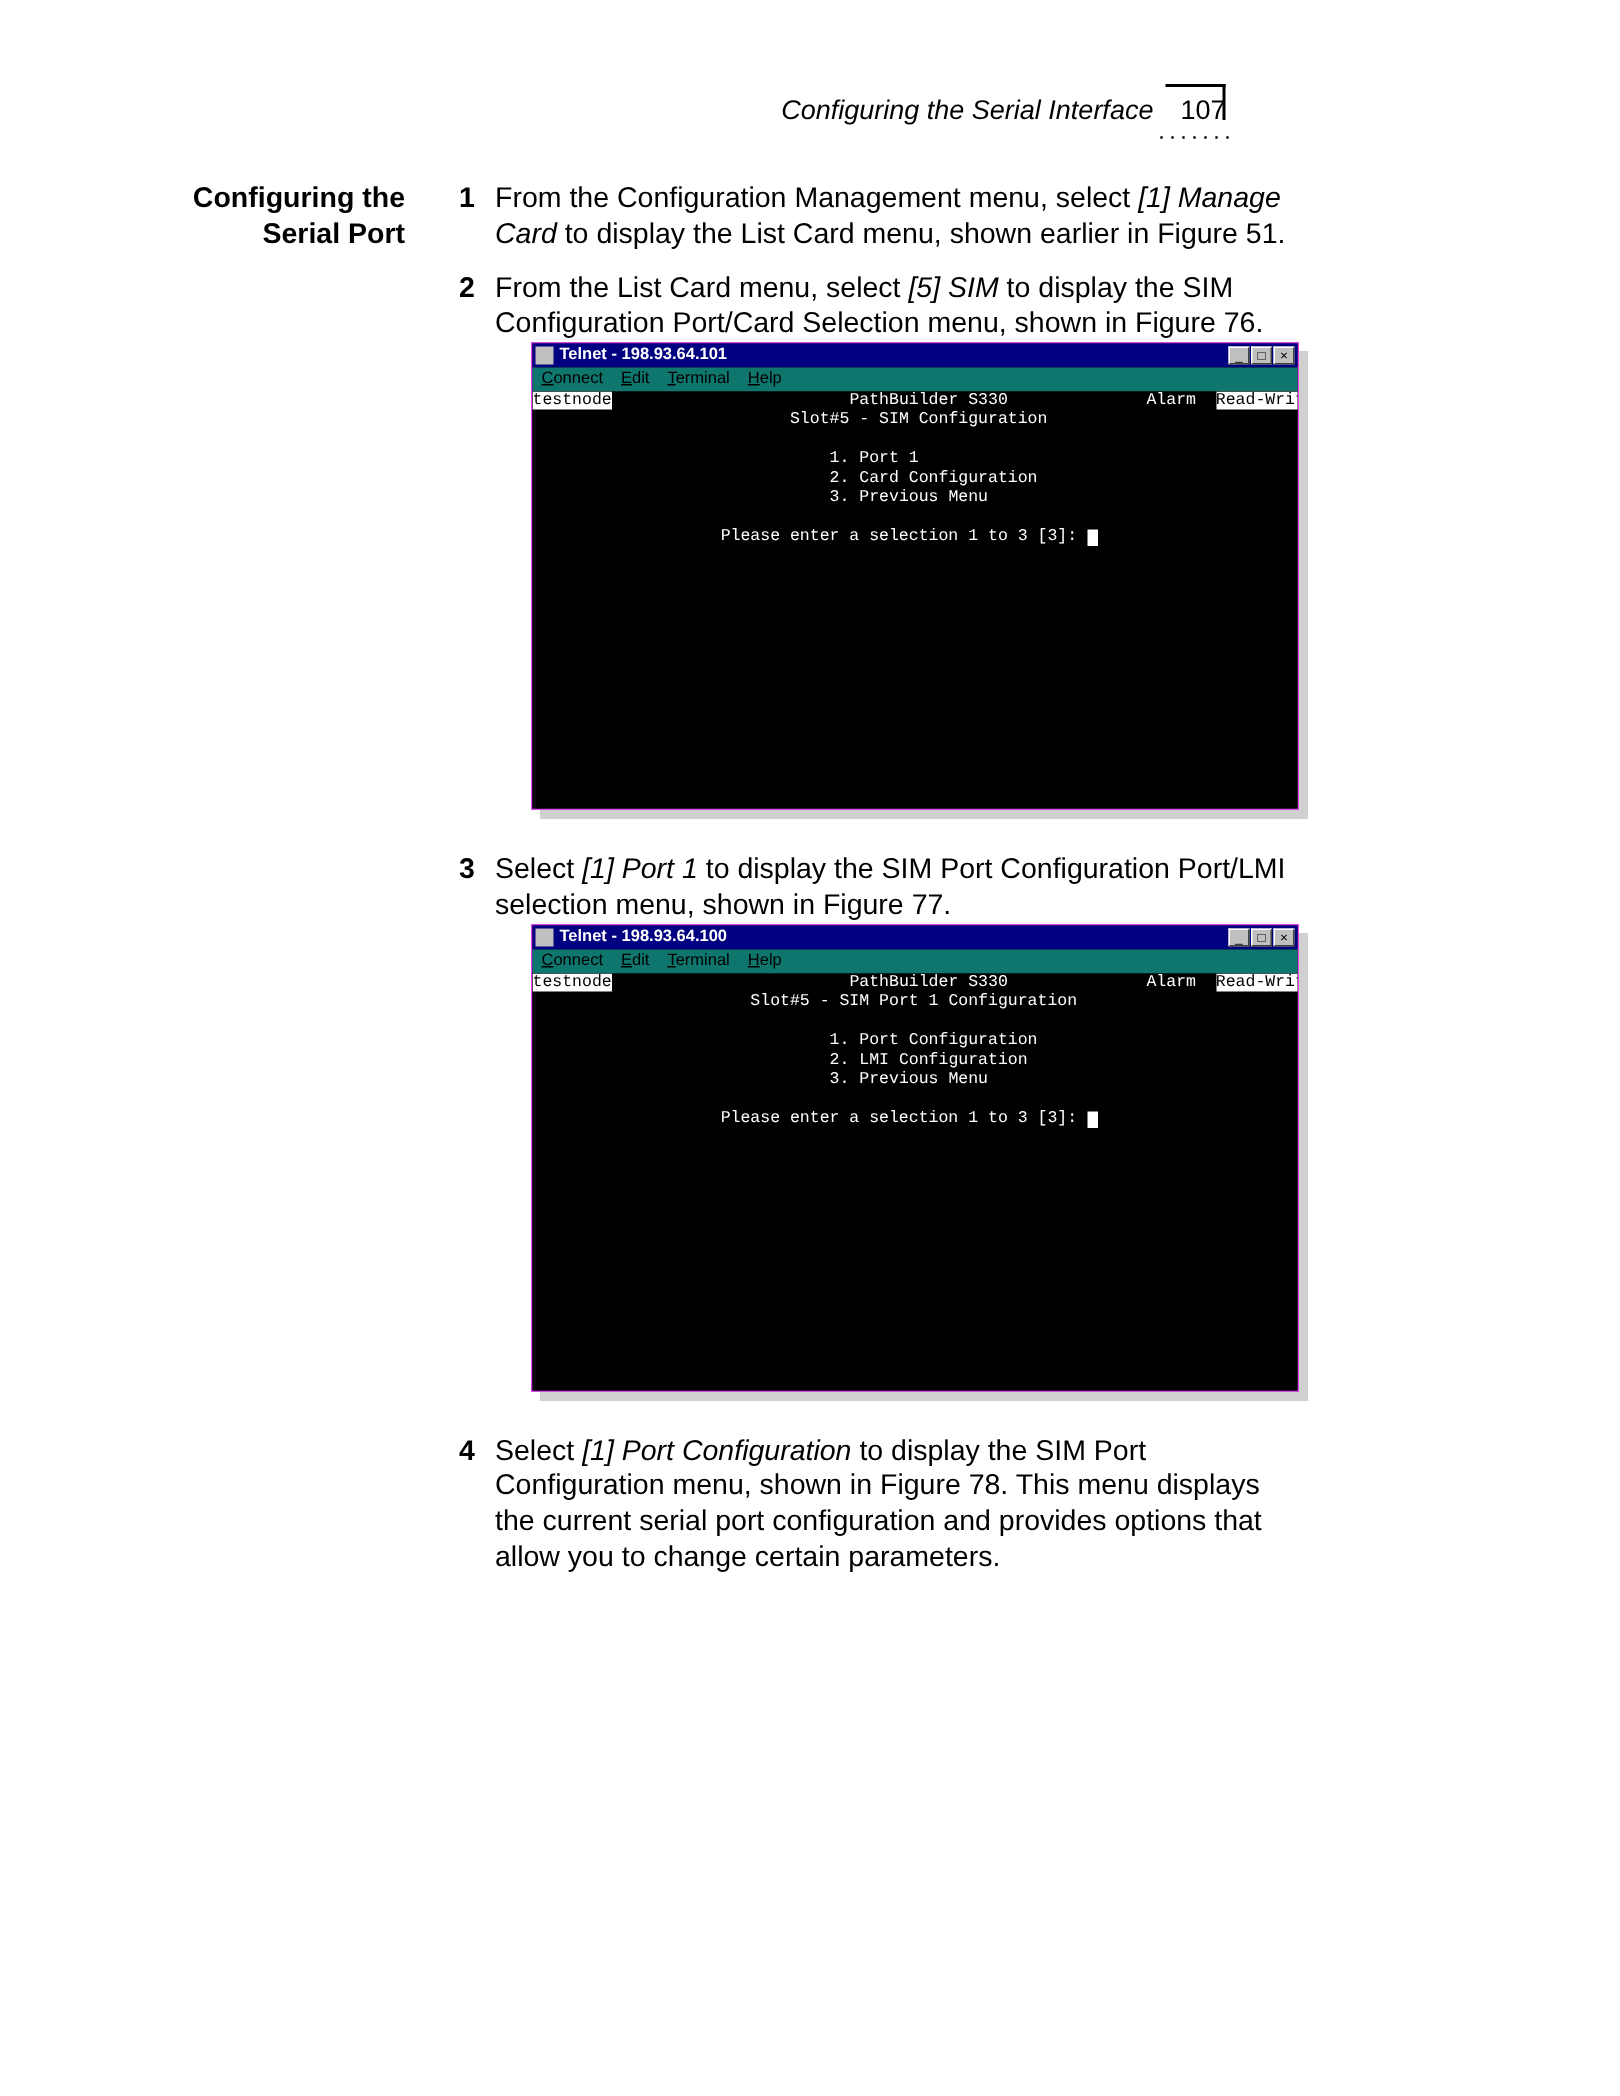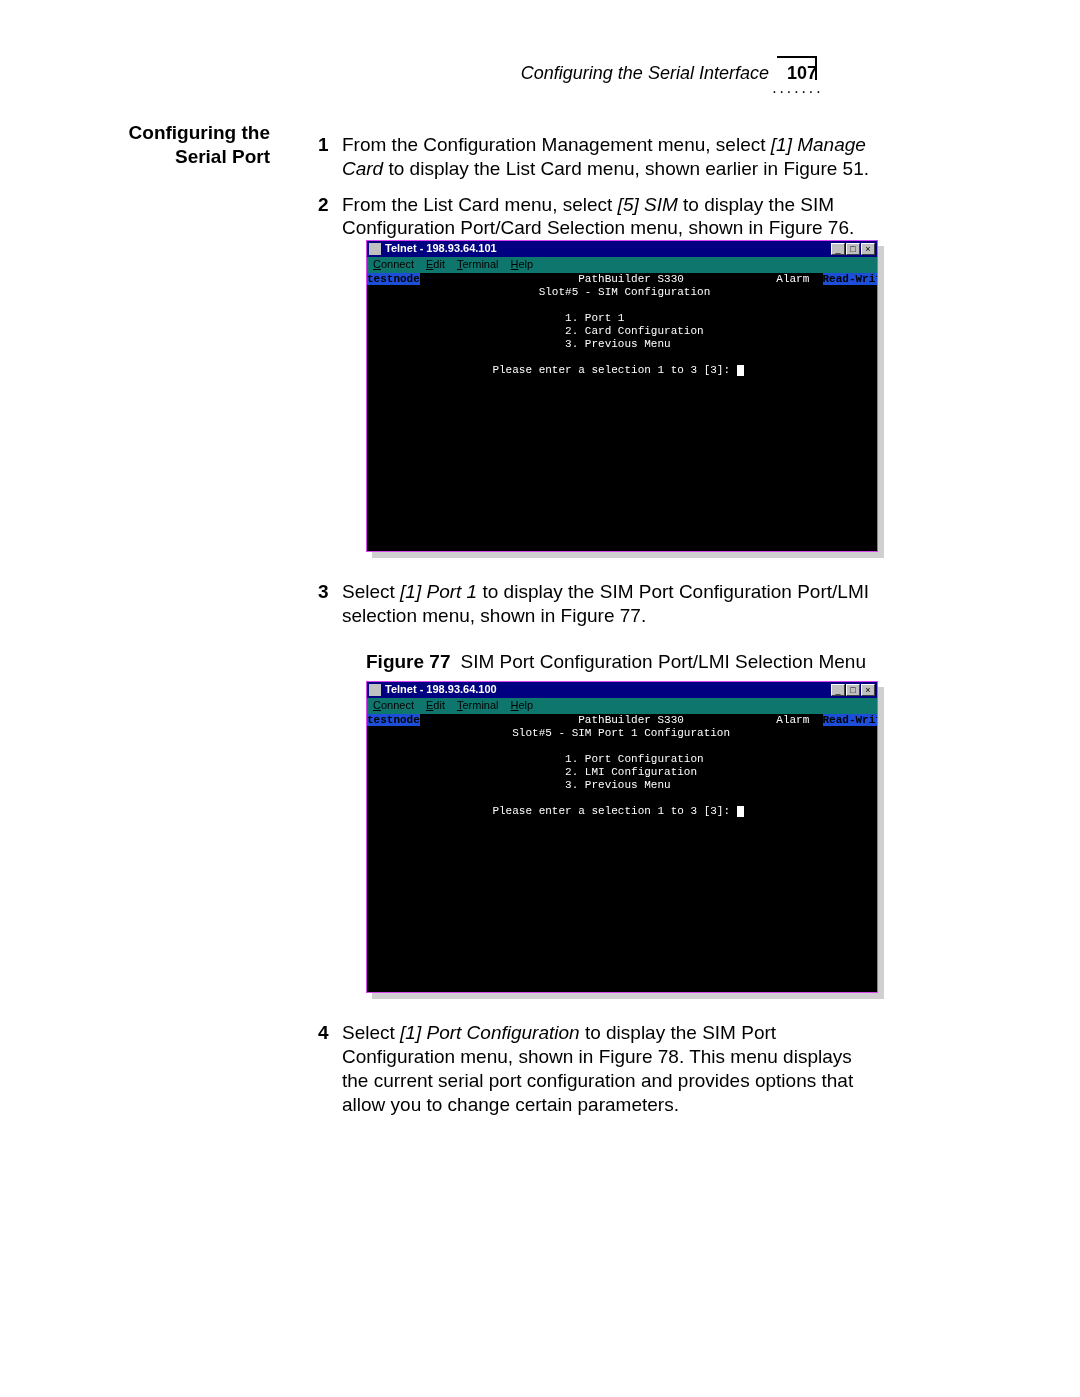--- a/index.html
+++ b/index.html
@@ -27,21 +27,21 @@
     display: flex;
     align-items: flex-start;
     gap: 18px;
   }
   .rh-title {
     font-style: italic;
     font-size: 18px;
     color: #000;
   }
   .rh-page {
-    font-weight: bold;
+    font-weight: normal;
     font-size: 18px;
     position: relative;
     padding-bottom: 12px;
   }
   .rh-dots {
     position: absolute;
     right: -6px;
     top: 22px;
     width: 60px;
     height: 12px;
@@ -85,21 +85,21 @@
     text-align: right;
     font-size: 19px;
     line-height: 1.25;
   }
   .intro {
     margin-bottom: 18px;
   }
   ol.steps {
     list-style: none;
     padding: 0;
-    margin: 12px;
+    margin: 0;
     counter-reset: step;
   }
   ol.steps > li {
     position: relative;
     padding-left: 24px;
     margin-bottom: 12px;
   }
   ol.steps > li::before {
     counter-increment: step;
     content: counter(step);
@@ -181,23 +181,22 @@
     color: #fff;
     font-family: "Courier New", monospace;
     font-size: 11px;
     line-height: 13px;
     padding: 0;
     height: 278px;
     overflow: hidden;
     white-space: pre;
   }
   .tn-term .reverse {
-    background: #1d4ed8;
-    color: #000;
-    font-weight: bold;
+    background: #ffffff;
+    color: #000;
   }
   .tn-term .cursor {
     display: inline-block;
     width: 7px;
     height: 11px;
     background: #fff;
     vertical-align: text-bottom;
   }
 </style>
 </head>
@@ -251,23 +250,20 @@
                               <span>3. Previous Menu</span>
 
                    <span>Please enter a selection 1 to 3 [3]: </span><span class="cursor"></span>
 </div>
           </div>
         </li>
 
         <li>
           <span>Select </span><span class="em">[1] Port 1</span><span> to display the SIM Port Configuration Port/LMI selection menu, shown in Figure 77.</span>
 
-          <div class="figcap">
-            <span class="fignum">Figure 77</span><span class="figtitle">SIM Port Configuration Port/LMI Selection Menu</span>
-          </div>
 
           
           <div class="telnet">
             <div class="tn-titlebar">
               <span class="tn-title">
                 <span class="tn-icon"></span>
                 <span>Telnet - 198.93.64.100</span>
               </span>
               <span class="tn-controls">
                 <span class="tn-btn">_</span>

